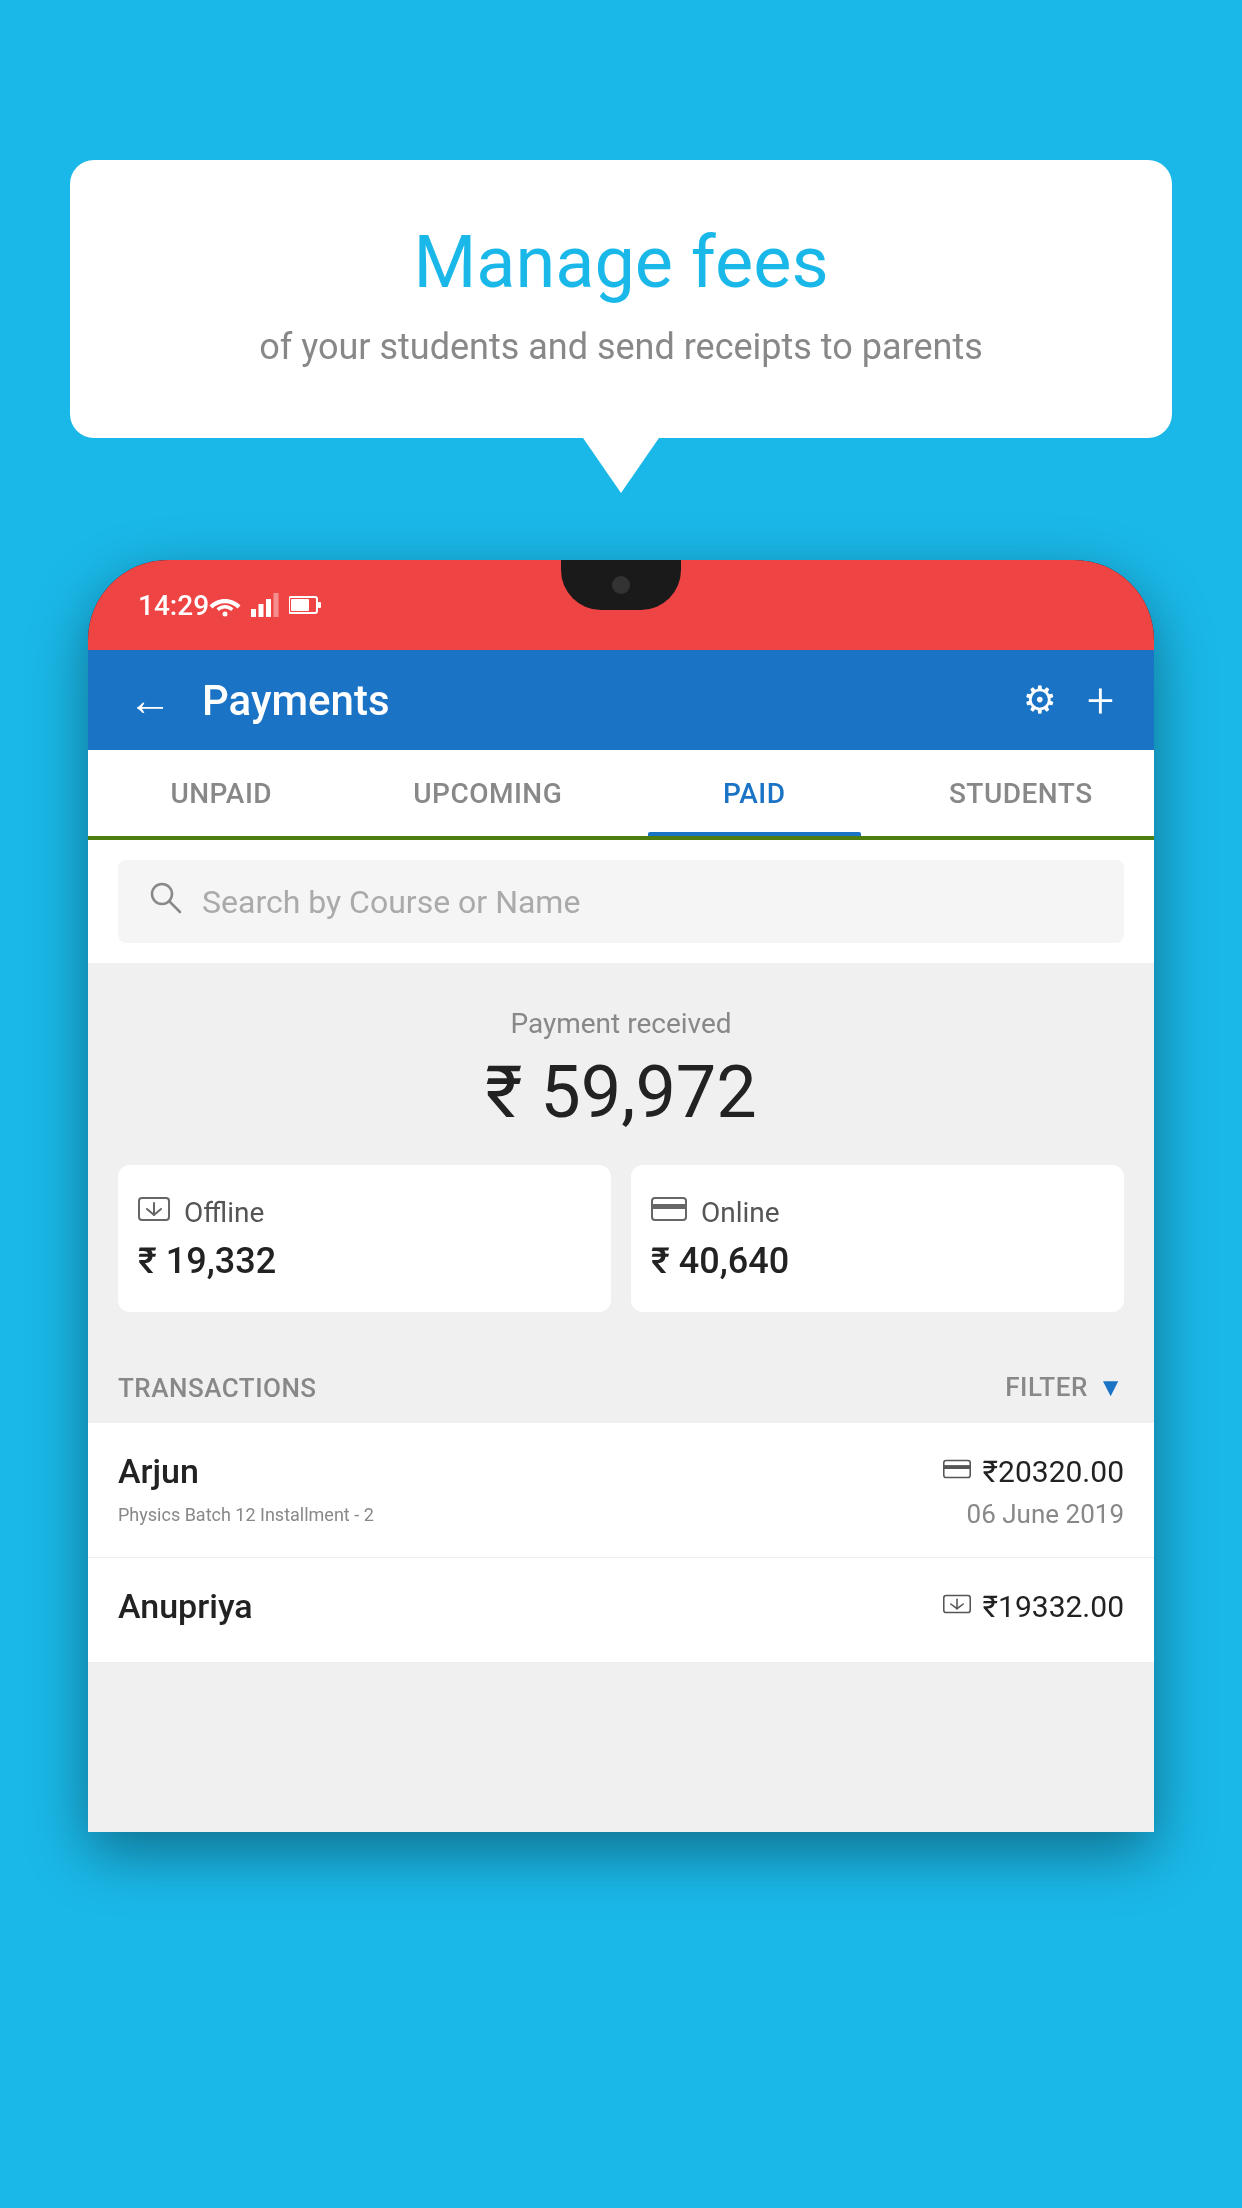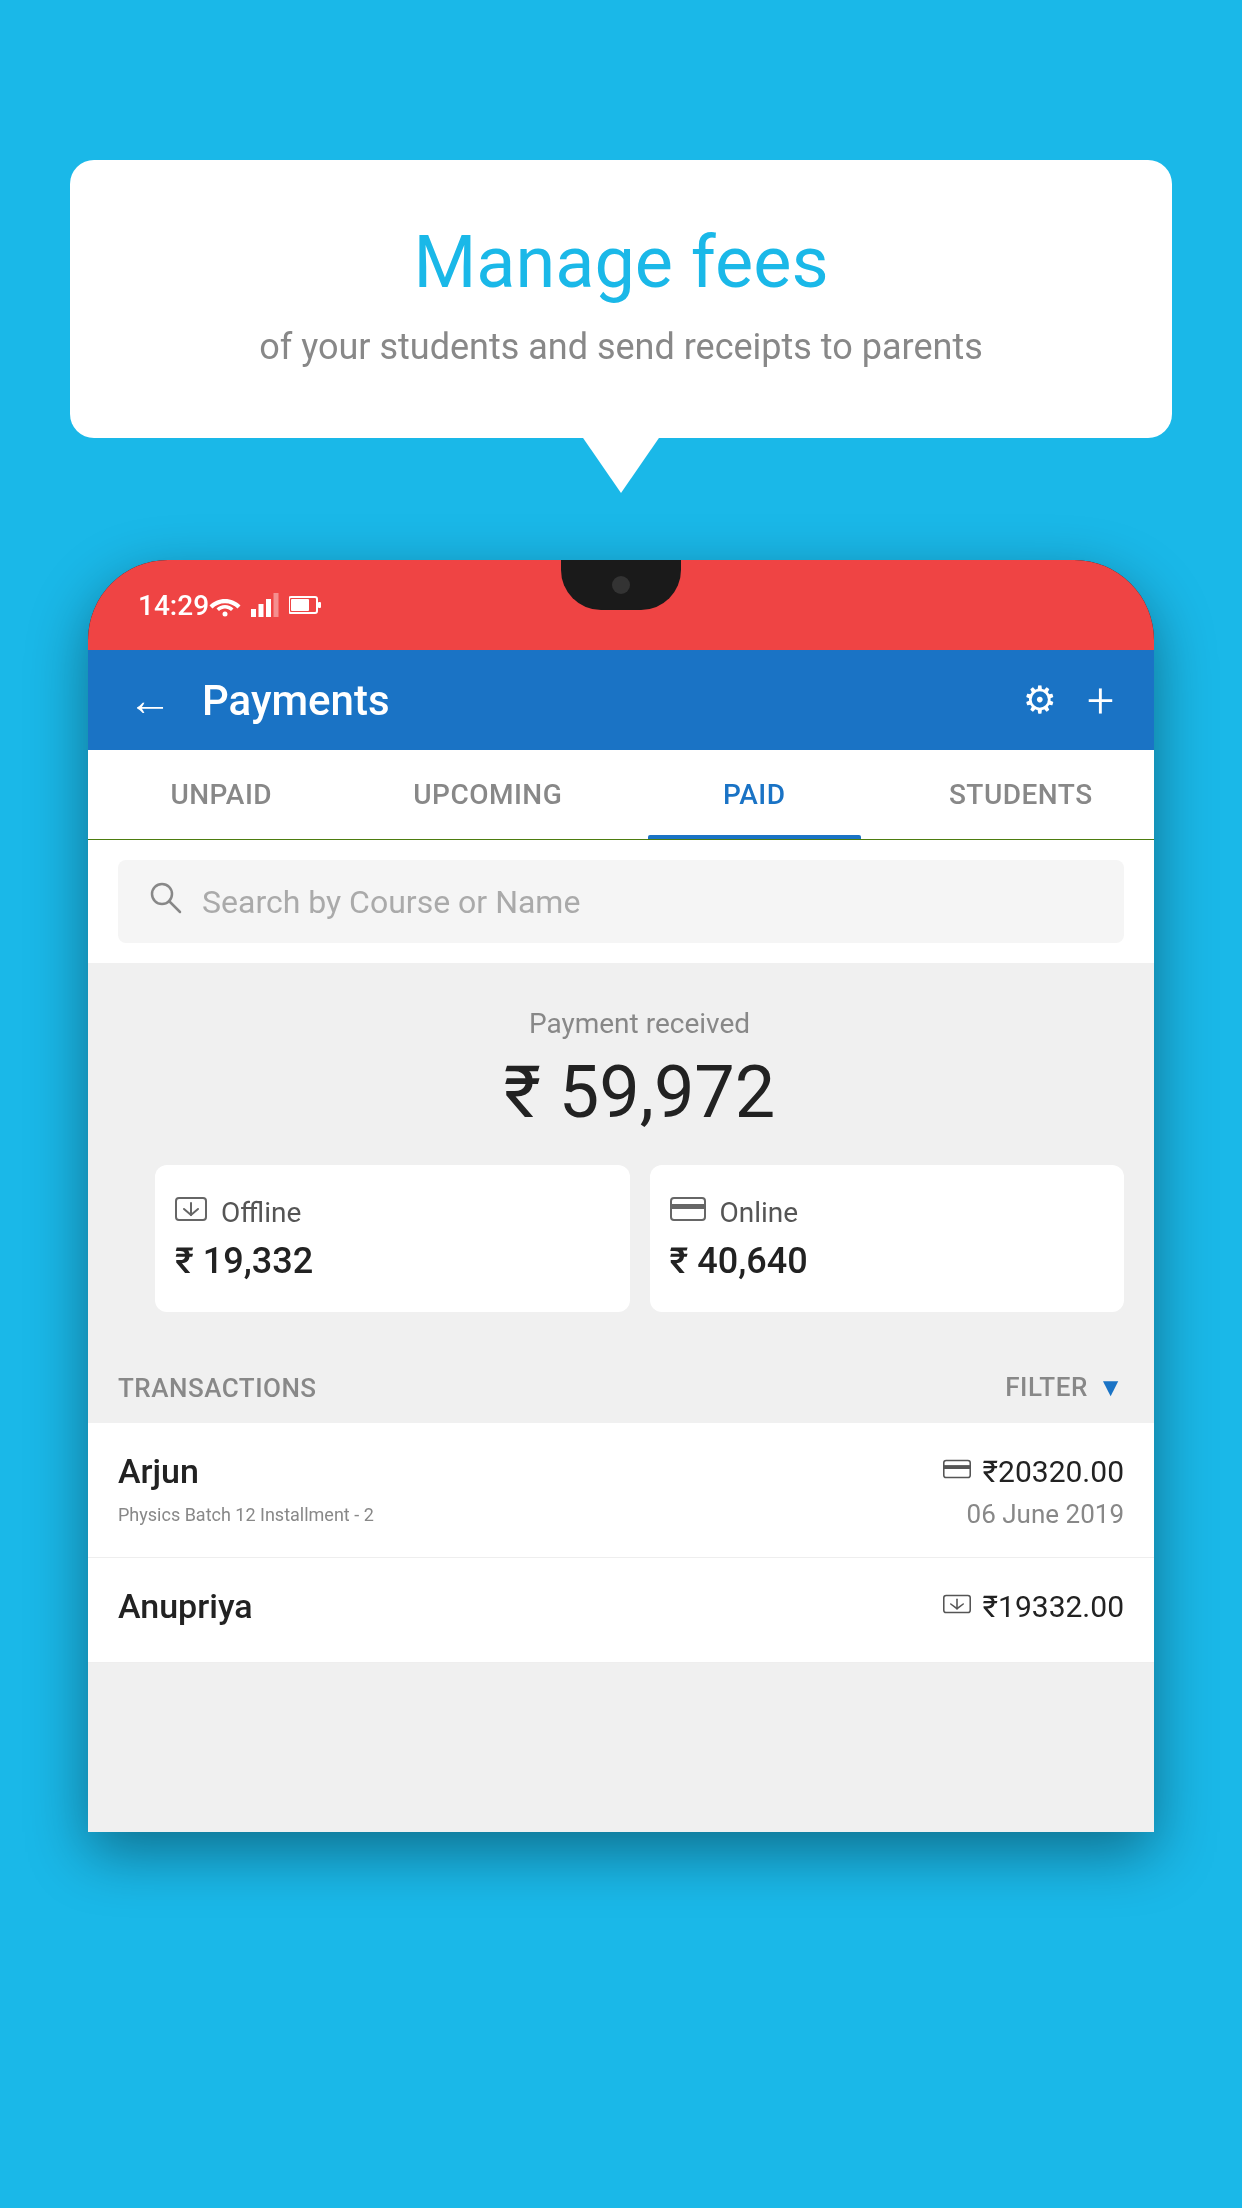--- a/index.html
+++ b/index.html
@@ -152,21 +152,21 @@
     .phone-screen {
       background: #f0f0f0;
       height: calc(100% - 190px);
       overflow: hidden;
     }
 
     
     .tabs {
       background: white;
       display: flex;
-      border-bottom: 1px solid #4d7c0f;
+      border-bottom: 4px solid #4d7c0f;
       height: 90px;
     }
 
     .tab {
       flex: 1;
       display: flex;
       align-items: center;
       justify-content: center;
       font-size: 28px;
       color: #888;
@@ -215,21 +215,20 @@
     .search-placeholder {
       font-size: 32px;
       color: #aaa;
     }
 
     
     .payment-summary {
       background: #f0f0f0;
       padding: 40px 30px 30px;
       text-align: center;
-      margin-left: 37px;
     }
 
     .payment-received-label {
       font-size: 28px;
       color: #888;
       margin-bottom: 10px;
     }
 
     .payment-amount {
       font-size: 72px;

